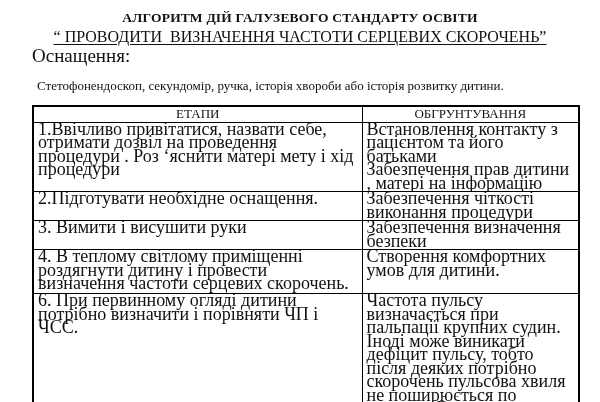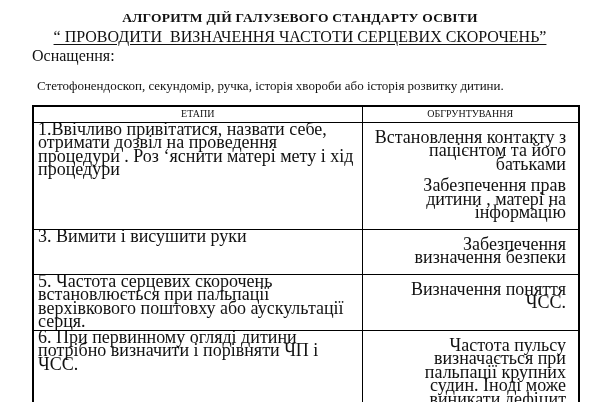--- a/index.html
+++ b/index.html
@@ -37,21 +37,21 @@
     margin-top: 2px;
     white-space: pre-wrap;
   }
   .title-main .underlined {
     font-weight: normal;
     text-decoration: underline;
     text-underline-offset: 2px;
     text-align: center;
   }
   .equipment-label {
-    font-size: 16px;
+    font-size: 19px;
     line-height: 14px;
     margin: 3px 0 16px 32px;
   }
   .equipment-text {
     font-size: 13px;
     line-height: 14px;
     margin: 1px 12px 0 37px;
     white-space: pre-wrap;
   }
   table.proc-table {
@@ -69,29 +69,29 @@
     padding: 0px 4px 1px 4px;
     font-size: 18px;
     line-height: 13.5px;
     font-weight: normal;
     white-space: pre-wrap;
     overflow: hidden;
   }
   .proc-table th {
     text-align: center;
     height: 14px;
-    font-size: 10px;
+    font-size: 13px;
   }
   .proc-table tbody tr:nth-child(1) td { height: 58px; }
   .proc-table tbody tr:nth-child(2) td { height: 24px; }
   .proc-table tbody tr:nth-child(3) td { height: 13px; }
   .proc-table tbody tr:nth-child(4) td { height: 42px; }
   .proc-table tbody tr:nth-child(5) td { height: 33px; }
   .proc-table tbody tr:nth-child(6) td { height: 110px; }
-  .rationale-paragraph { margin: 8px; text-align: right; }
+  .rationale-paragraph { margin: 0; }
 </style>
 </head>
 <body>
 
 <div class="page">
 
   <div class="title-block">
     <div class="title-line">АЛГОРИТМ ДІЙ ГАЛУЗЕВОГО СТАНДАРТУ ОСВІТИ</div>
     <div class="title-main"><span class="underlined">“ ПРОВОДИТИ  ВИЗНАЧЕННЯ ЧАСТОТИ СЕРЦЕВИХ СКОРОЧЕНЬ”</span></div>
   </div>
@@ -109,26 +109,30 @@
         <th>ЕТАПИ</th>
         <th>ОБГРУНТУВАННЯ</th>
       </tr>
     </thead>
     <tbody>
         <tr>
           <td>1.Ввічливо привітатися, назвати себе, отримати дозвіл на проведення процедури . Роз ‘яснити матері мету і хід процедури</td>
           <td><div class="rationale-paragraph">Встановлення контакту з пацієнтом та його батьками</div><div class="rationale-paragraph">Забезпечення прав дитини , матері на інформацію</div></td>
         </tr>
         <tr>
+          <td>2.Підготувати необхідне оснащення.</td>
+          <td><div class="rationale-paragraph">Забезпечення чіткості виконання процедури</div></td>
+        </tr>
+        <tr>
           <td>3. Вимити і висушити руки</td>
           <td><div class="rationale-paragraph">Забезпечення визначення безпеки</div></td>
         </tr>
         <tr>
-          <td>5. Частота серцевих скорочень встановлюється при пальпації верхівкового поштовху або аускультації серця.</td>
-          <td><div class="rationale-paragraph">Визначення поняття ЧСС.</div></td>
+          <td>4. В теплому світлому приміщенні роздягнути дитину і провести визначення частоти серцевих скорочень.</td>
+          <td><div class="rationale-paragraph">Створення комфортних умов для дитини.</div></td>
         </tr>
         <tr>
           <td>6. При первинному огляді дитини потрібно визначити і порівняти ЧП і ЧСС.</td>
           <td><div class="rationale-paragraph">Частота пульсу визначається при пальпації крупних судин. Іноді може виникати дефіцит пульсу, тобто після деяких потрібно скорочень пульсова хвиля не поширюється по судинах. В цьому випадку ЧП буде менше ЧСС.</div></td>
         </tr>
       </tbody>
   </table>
 
 </div>
 

